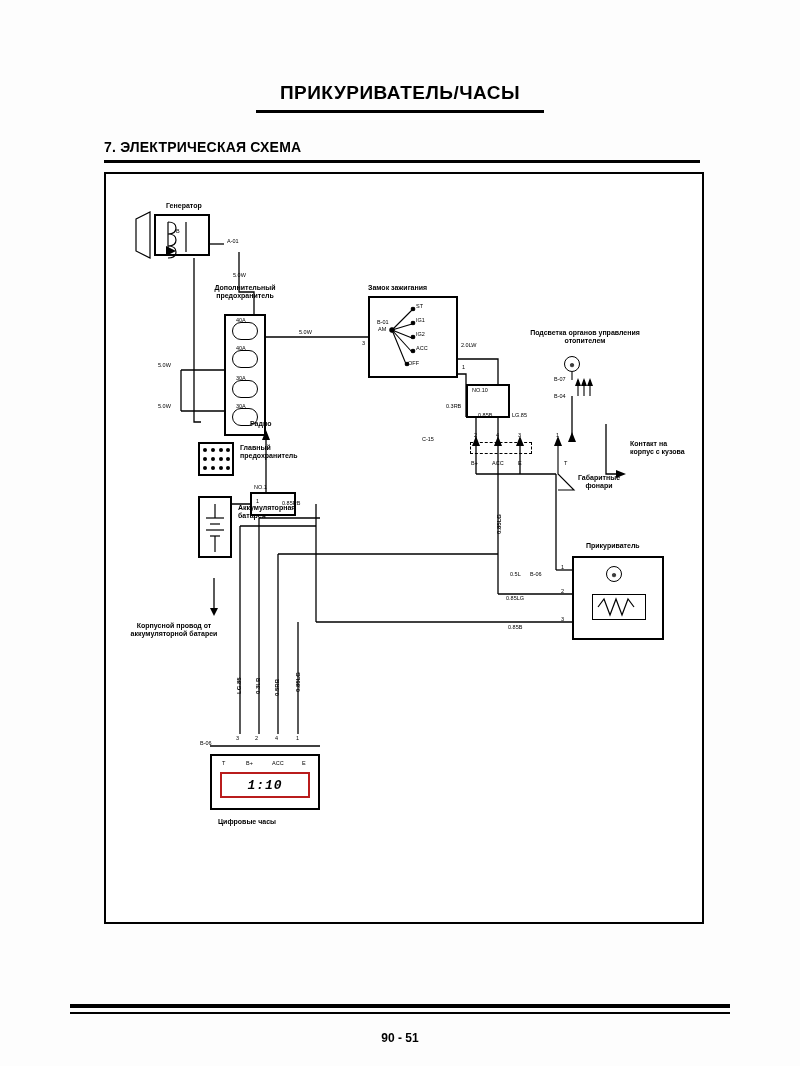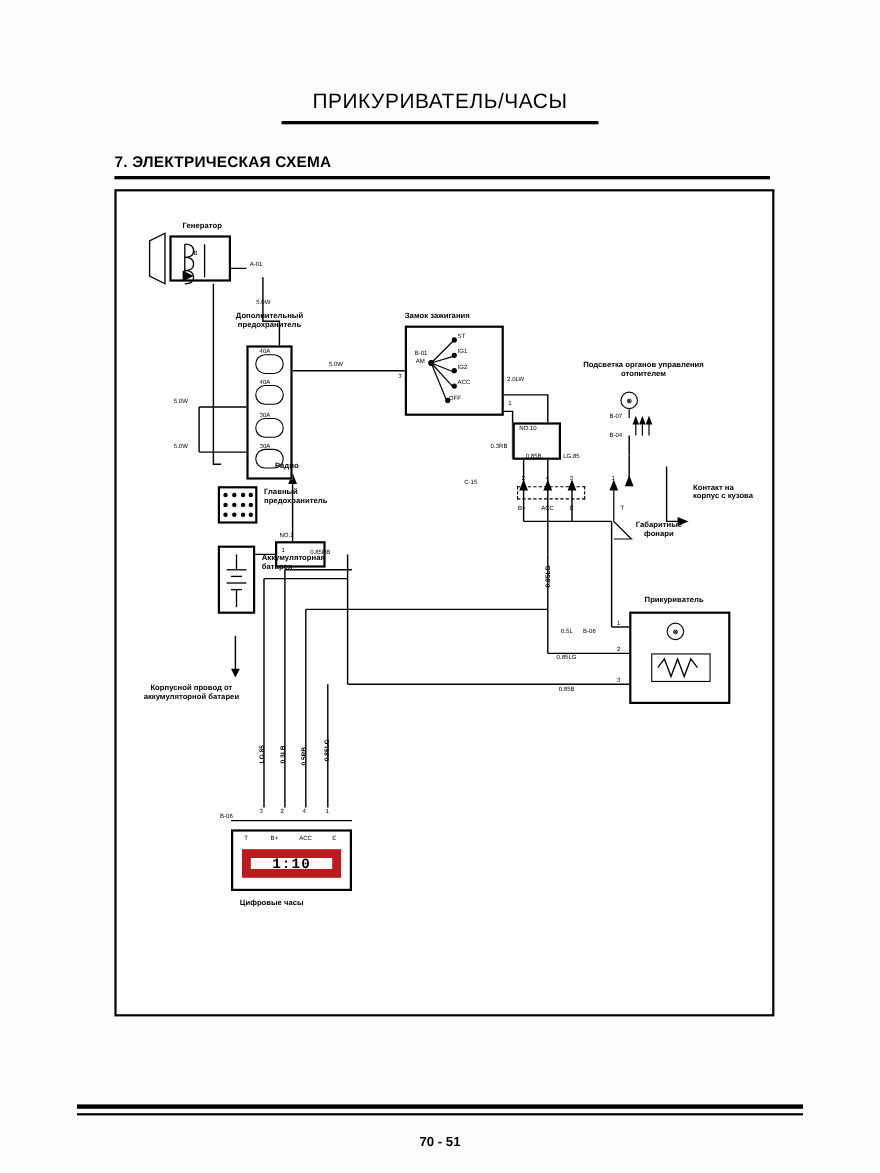--- a/index.html
+++ b/index.html
@@ -21,21 +21,21 @@
     width: 800px; height: 1066px;
     background: #fdfdfd;
   }
   
   .doc-title {
     position: absolute;
     left: 0; top: 82px;
     width: 800px;
     text-align: center;
     font-size: 19px;
-    font-weight: normal;
+    font-weight: bold;
     letter-spacing: 0.5px;
   }
   .title-rule {
     position: absolute;
     left: 256px; top: 110px;
     width: 288px; height: 3px;
     background: #000;
   }
   .section-title {
     position: absolute;
@@ -107,30 +107,31 @@
     font-size: 6px;
     font-weight: bold;
   }
   .dashbox {
     position: absolute;
     border: 1px dashed #000;
     box-sizing: border-box;
   }
   .clock-win {
     position: absolute;
-    border: 8px solid #b91c1c;
+    border: 2px solid #b91c1c;
     background: #fff;
     box-sizing: border-box;
     display: flex;
     align-items: center;
     justify-content: center;
     font-family: "Liberation Mono", monospace;
     font-size: 13px;
     font-weight: bold;
     letter-spacing: 1px;
+    font-style: italic;
   }
   .vlabel {
     position: absolute;
     font-size: 6px;
     font-weight: bold;
     transform-origin: left top;
     transform: rotate(-90deg);
     white-space: nowrap;
   }
   svg.overlay {
@@ -403,15 +404,15 @@
     <div class="lbl xs" style="left:140px; top:586px;">B+</div>
     <div class="lbl xs" style="left:166px; top:586px;">ACC</div>
     <div class="lbl xs" style="left:196px; top:586px;">E</div>
     <div class="clock-win" style="left:114px; top:598px; width:90px; height:26px;">1:10</div>
     <div class="lbl" style="left:112px; top:644px;">Цифровые часы</div>
 
   </div>
 
   <div class="footer-rule"></div>
   <div class="footer-rule2"></div>
-  <div class="page-number">70 - 51</div>
+  <div class="page-number">90 - 51</div>
 
 </div>
 
 </body></html>

